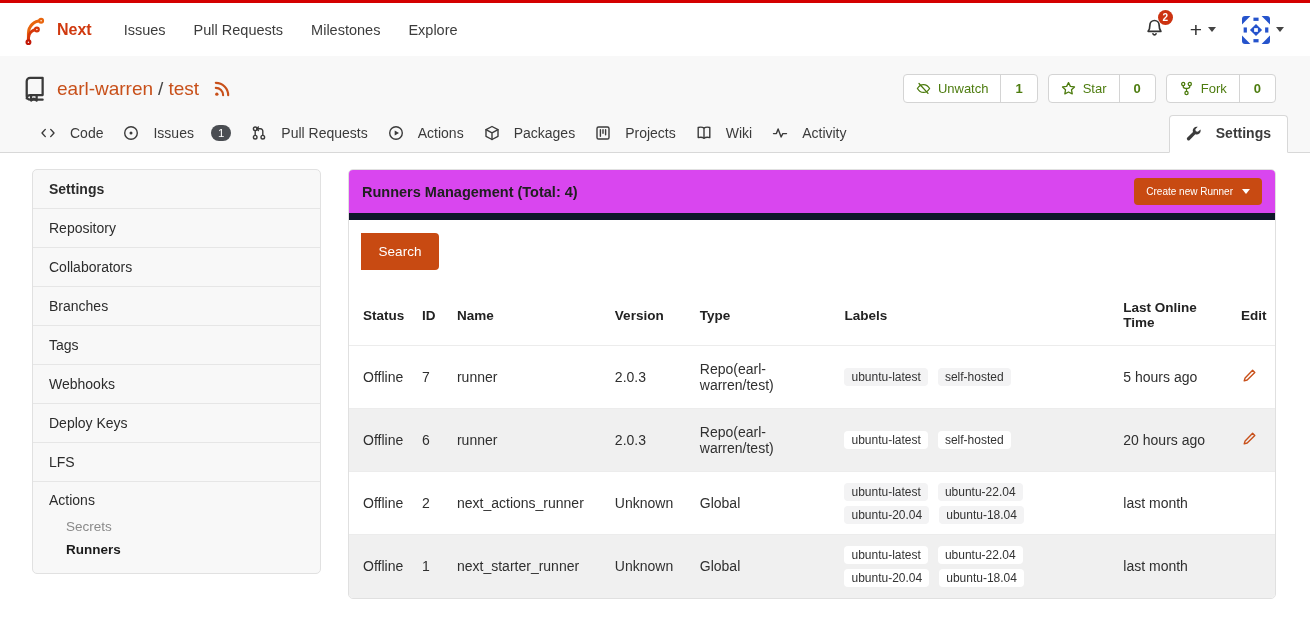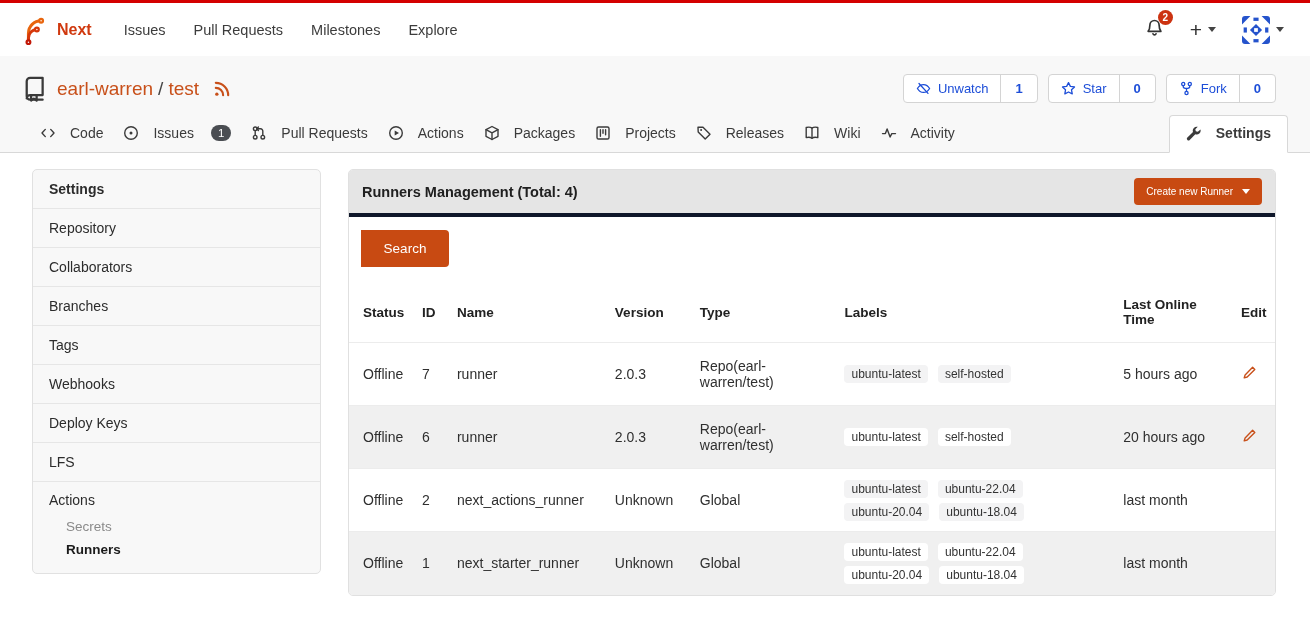--- a/index.html
+++ b/index.html
@@ -28,21 +28,21 @@
   
   .repo-section { background: #f8f8f8; }
   .repo-title-row { display: flex; align-items: center; padding: 18px 34px 4px 22px; gap: 9px; }
   .repo-icon { color: #3a3a3a; display: flex; }
   .repo-title { font-size: 19px; display: flex; align-items: center; gap: 5px; }
   .repo-link { color: #c8501a; cursor: pointer; }
   .repo-sep { color: #444; }
   .rss-wrap { margin-left: 5px; display: flex; cursor: pointer; }
   .repo-actions { margin-left: auto; display: flex; gap: 10px; }
   .btn-group { display: flex; align-items: stretch; background: #fff; border: 1px solid #d4d4d4; border-radius: 4px;
-               font-size: 13px; color: #1d4ed8; overflow: hidden; }
+               font-size: 13px; color: #4d7c0f; overflow: hidden; }
   .btn-main { display: flex; gap: 7px; align-items: center; padding: 6px 12px; cursor: pointer; }
   .btn-count { border-left: 1px solid #d4d4d4; padding: 6px 14px; display: flex; align-items: center; font-weight: 600; cursor: pointer; }
 
   
   .tab-bar { display: flex; align-items: flex-end; padding: 8px 22px 0 30px; border-bottom: 1px solid #d8d8d8; }
   .tab { display: flex; gap: 14px; padding: 9px 10px 11px; font-size: 14px; color: #3b3b3b; cursor: pointer; }
   .tab.active { background: #fff; border: 1px solid #d8d8d8; border-bottom: 1px solid #fff; margin-bottom: -1px;
                 border-radius: 4px 4px 0 0; font-weight: 600; padding: 9px 16px 11px; margin-left: auto; }
   .tab-badge { background: #4a4d52; color: #fff; font-size: 11.5px; border-radius: 10px; padding: 2px 7px; margin-left: 3px; }
 
@@ -56,32 +56,32 @@
   .side-item:first-child { border-top: none; }
   .side-header { font-weight: 700; cursor: default; }
   .side-group { padding: 10px 16px 12px; border-top: 1px solid #e6e6e6; }
   .sub-list { margin-top: 7px; }
   .sub-item { padding: 4px 0 4px 17px; font-size: 13.5px; color: #444; cursor: pointer; }
   .sub-item.active { font-weight: 700; color: #1b1b1b; }
   .sub-item.muted { color: #8a8a8a; }
 
   
   .panel { flex: 1; border: 1px solid #e0e0e0; border-radius: 5px; overflow: hidden; background: #fff; }
-  .panel-header { display: flex; align-items: center; justify-content: space-between; background: #e5e5e5;
-                  border-bottom: 4px solid #0f172a; padding: 8px 13px; }
+  .panel-header { display: flex; align-items: center; justify-content: space-between; background: #d946ef;
+                  border-bottom: 7px solid #0f172a; padding: 8px 13px; }
   .panel-title { font-weight: 700; font-size: 14.5px; color: #202020; }
   .create-btn { background: #c84a12; color: #fff; font-size: 10px; padding: 8px 12px; border-radius: 4px;
                 display: flex; gap: 9px; align-items: center; border: none; cursor: pointer; font-family: inherit; }
 
   
   .search-row { padding: 13px 13px 15px; display: flex; }
   .search-input { width: 529px; height: 37px; border: 1px solid #c8501a; border-radius: 4px 0 0 4px;
                   padding: 0 12px; font-size: 14px; outline: none; color: #333; font-family: inherit; }
   .search-input::placeholder { color: #9a9a9a; }
-  .search-btn { height: 37px; width: 88px; margin-left: -1px; background: #c84a12; color: #fff; border: none;
+  .search-btn { height: 37px; width: 78px; margin-left: -1px; background: #c84a12; color: #fff; border: none;
                 border-radius: 0 4px 4px 0; font-size: 13.5px; cursor: pointer; font-family: inherit; }
 
   
   .runner-table { width: 100%; border-collapse: collapse; font-size: 14px; color: #2f2f2f; }
   .runner-table th { font-weight: 700; font-size: 13.5px; padding: 15px 8px; text-align: left; color: #222; }
   .runner-table th:first-child, .runner-table td:first-child { padding-left: 14px; }
   .runner-table tbody tr { border-top: 1px solid #ececec; }
   .runner-table tbody tr:nth-child(even) { background: #f0f0f0; }
   .runner-table td { padding: 10px 8px; vertical-align: middle; height: 63px; }
   .labels-wrap { display: flex; flex-wrap: wrap; gap: 5px 10px; max-width: 215px; align-items: center; }
@@ -260,29 +260,20 @@
           <span>Packages</span>
         </a>
         <a class="tab">
           <span class="icon">
             <svg viewBox="0 0 16 16" width="16" height="16" fill="none" stroke="currentColor" stroke-width="1.4" stroke-linecap="round" stroke-linejoin="round">
               <rect x="2" y="2" width="12" height="12" rx="1.6"></rect>
               <path d="M5.4 4.8v6.4M8 4.8v3.4M10.6 4.8v5"></path>
             </svg>
           </span>
           <span>Projects</span>
-        </a>
-        <a class="tab">
-          <span class="icon">
-            <svg viewBox="0 0 16 16" width="16" height="16" fill="none" stroke="currentColor" stroke-width="1.4" stroke-linecap="round" stroke-linejoin="round">
-              <path d="M2 2.2h5L14 9.2l-4.8 4.8L2.2 7z"></path>
-              <circle cx="5.1" cy="5.1" r="1" fill="currentColor" stroke="none"></circle>
-            </svg>
-          </span>
-          <span>Releases</span>
         </a>
         <a class="tab">
           <span class="icon">
             <svg viewBox="0 0 16 16" width="16" height="16" fill="none" stroke="currentColor" stroke-width="1.4" stroke-linecap="round" stroke-linejoin="round">
               <path d="M8 3.1C6.6 2.1 4.4 1.9 2.2 2.5v10.1c2.2-.6 4.4-.4 5.8.6 1.4-1 3.6-1.2 5.8-.6V2.5C11.6 1.9 9.4 2.1 8 3.1z"></path>
               <path d="M8 3.1v10.1"></path>
             </svg>
           </span>
           <span>Wiki</span>
         </a>

